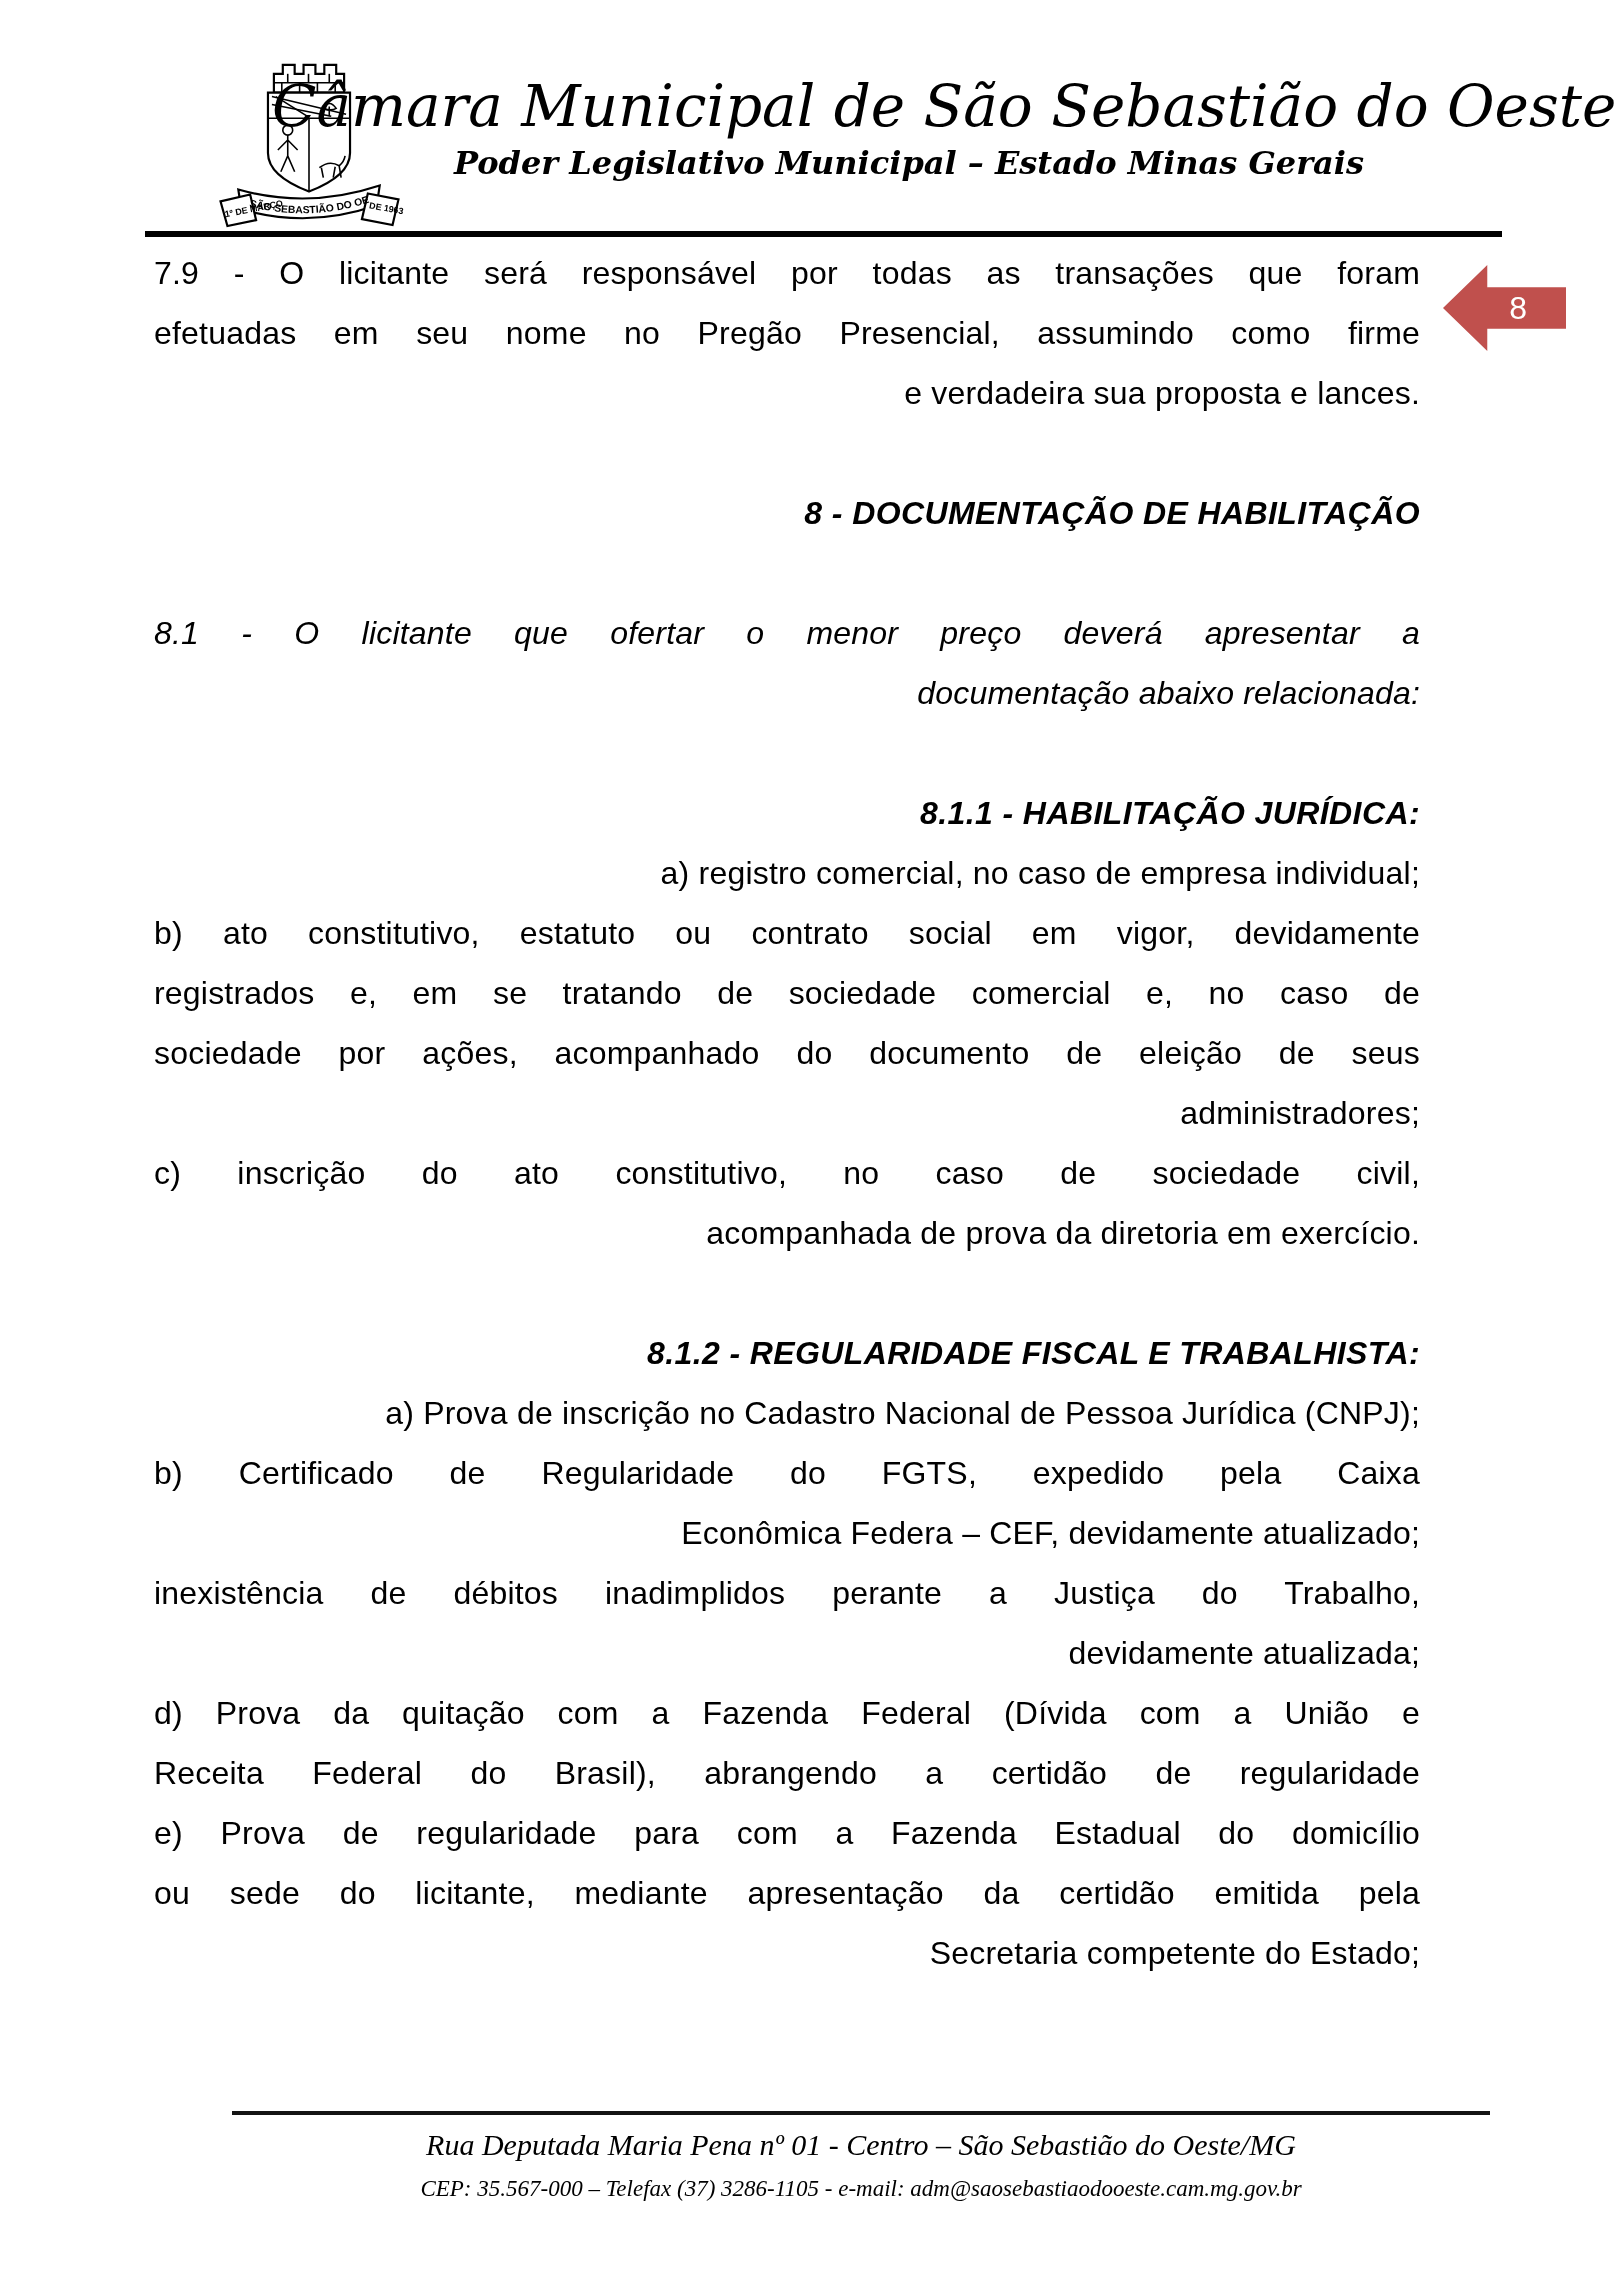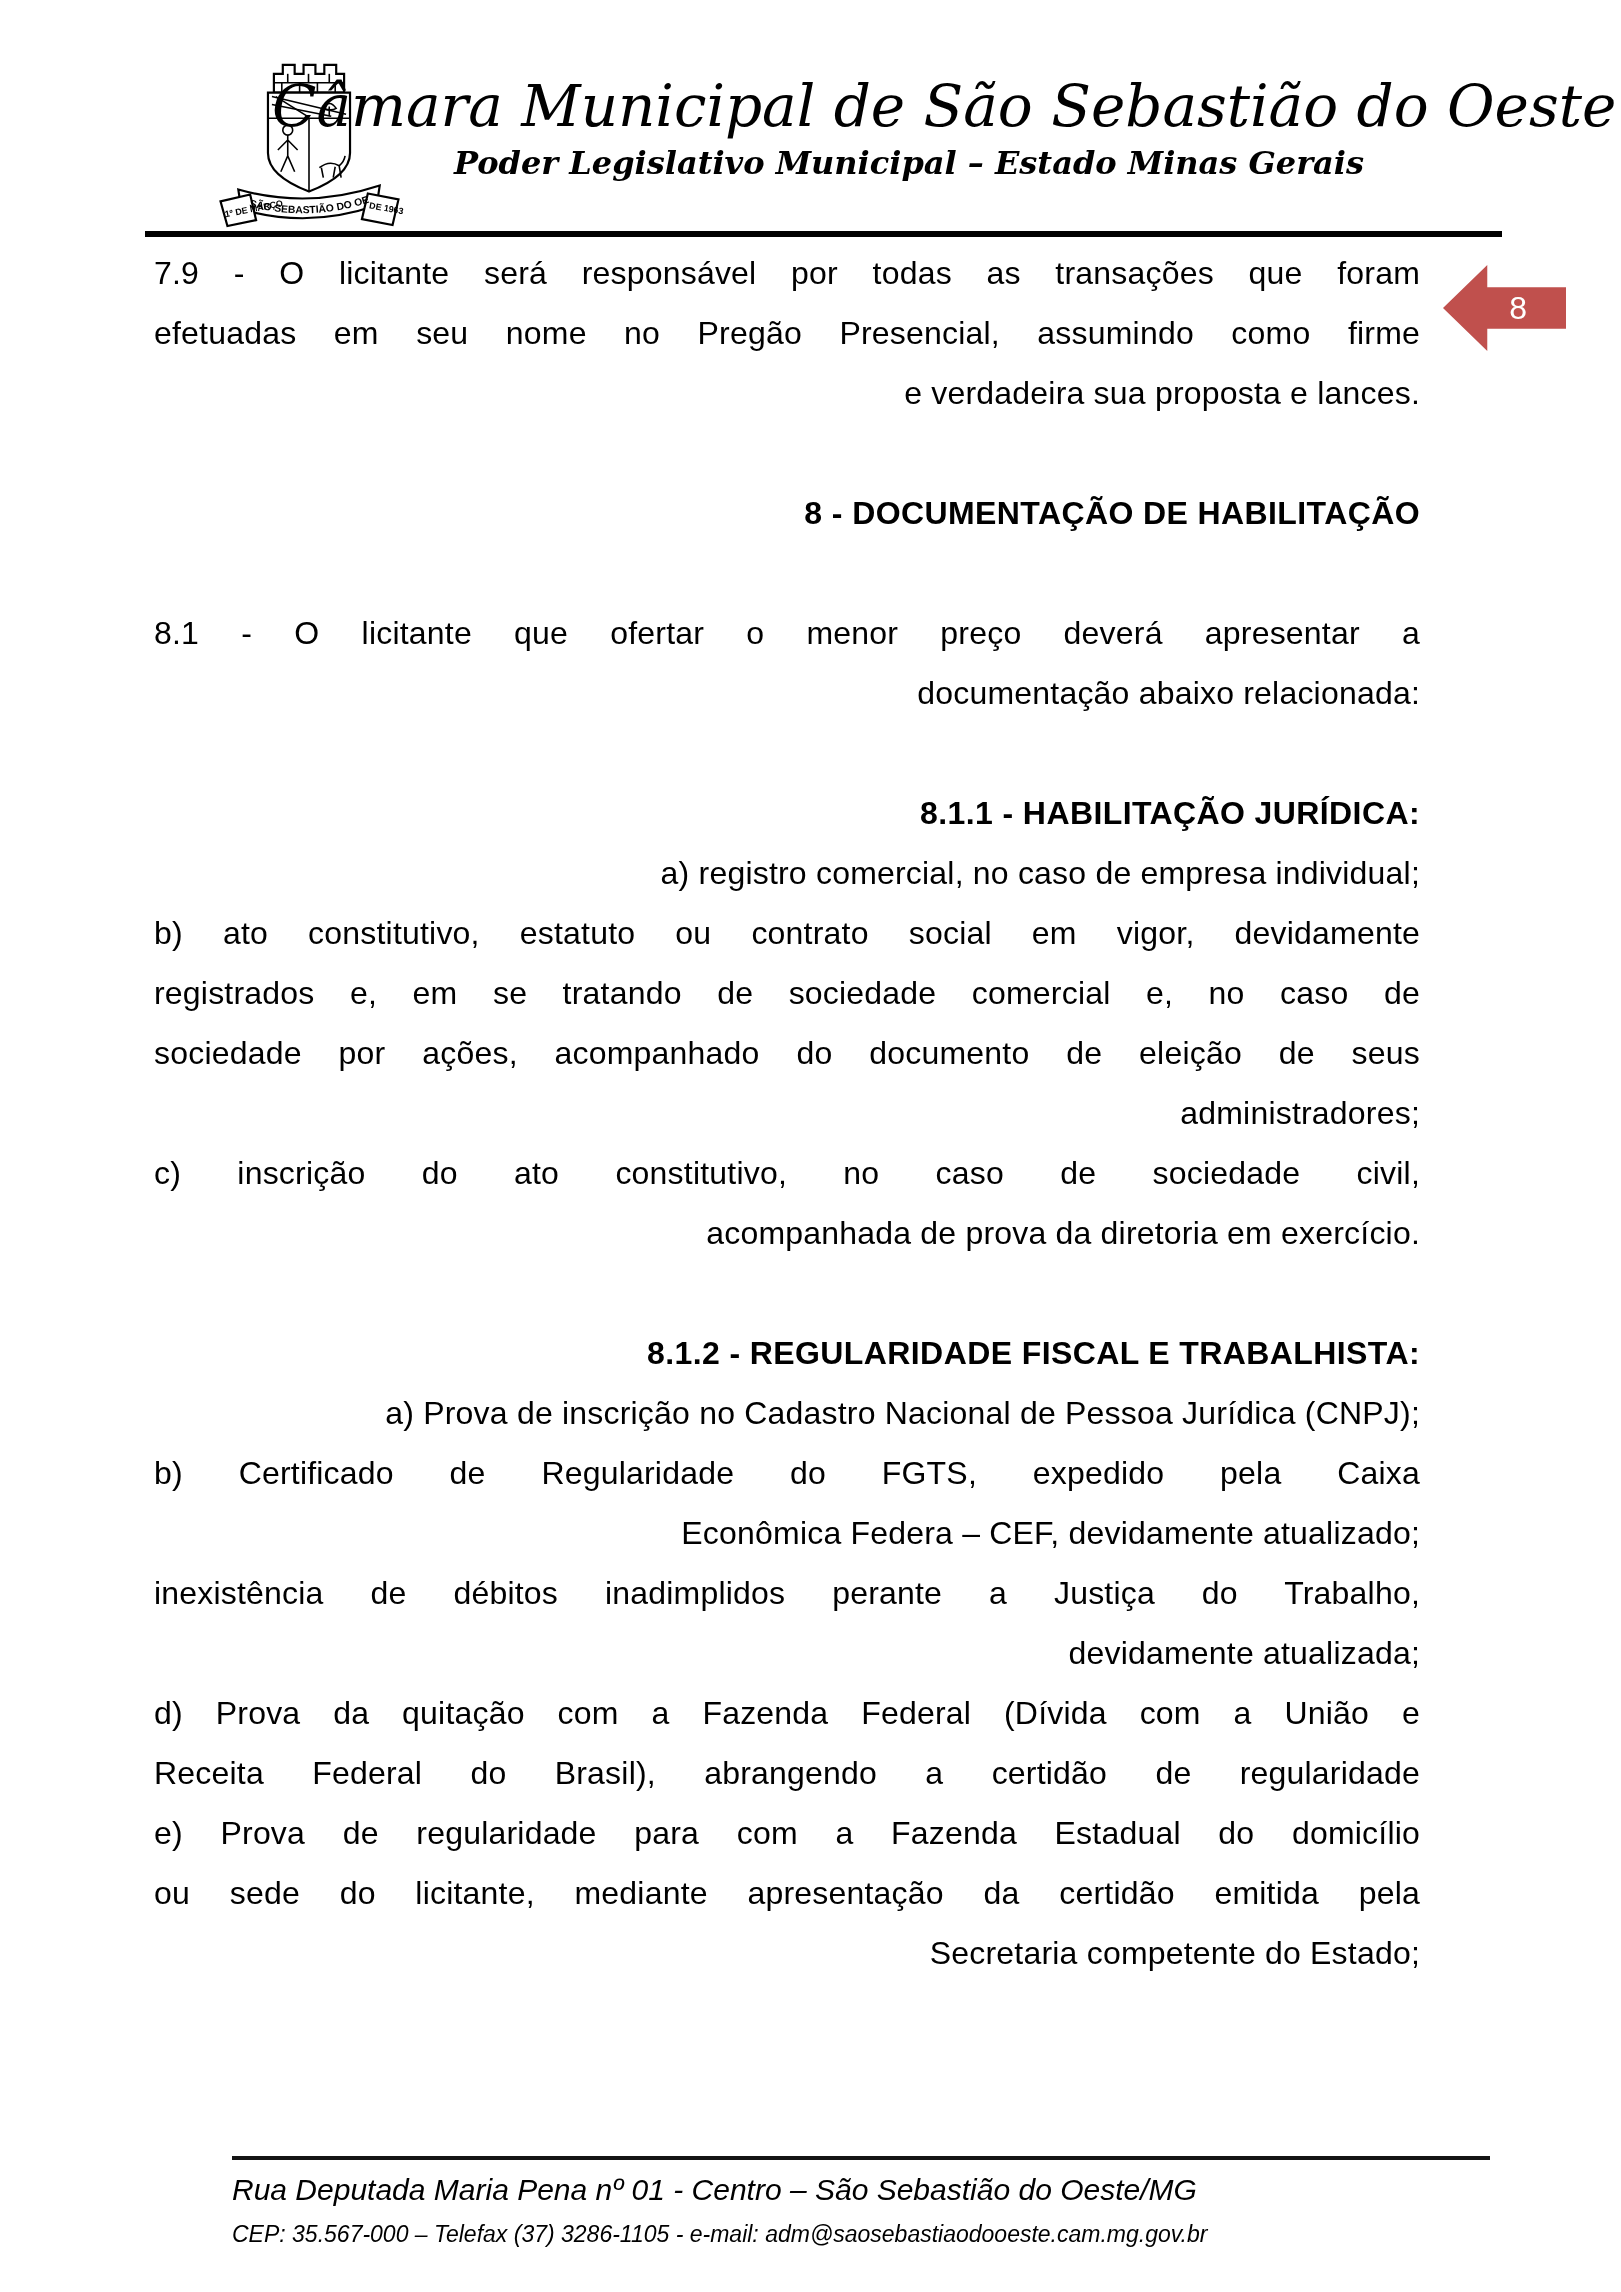--- a/index.html
+++ b/index.html
@@ -35,32 +35,31 @@
     position:absolute; left:1443px; top:265px; width:123px; height:86px;
     clip-path:polygon(0 50%, 36% 0, 36% 26%, 100% 26%, 100% 74%, 36% 74%, 36% 100%);
     display:flex; align-items:center; justify-content:center;
     box-sizing:border-box; padding-left:27.4px;
     color:#fff; font-size:32px; line-height:1;
   }
 
   
   .document-body { position:absolute; left:154px; top:243px; width:1266px; }
   .block { margin:0; }
-  .block.spaced { margin-top:60px; }
+  .block.spaced { margin-top:60px;font-style:italic; }
   .line { font-size:32px; line-height:60px; text-align:right; letter-spacing:0.2px; }
   .line.j { text-align:justify; text-align-last:justify; }
   .block.bold .line { font-weight:bold; letter-spacing:0.4px; }
 
   
   .footer {
     position:absolute; left:232px; top:2111px; width:1258px;
-    text-align:left;
-    font-family:Liberation Sans, sans-serif;
+    text-align:center;
+    font-family:Liberation Serif, serif;
     font-style:italic;
-    margin-top:45px;
   }
   .footer-rule { height:3.9px; background:#141414; margin-bottom:7.8px; }
   .footer-line1 { font-size:30px; line-height:44px; white-space:nowrap; }
   .footer-line2 { font-size:23px; line-height:44px; white-space:nowrap; }
 </style>
 </head>
 <body>
 
 <div class="page">
 

